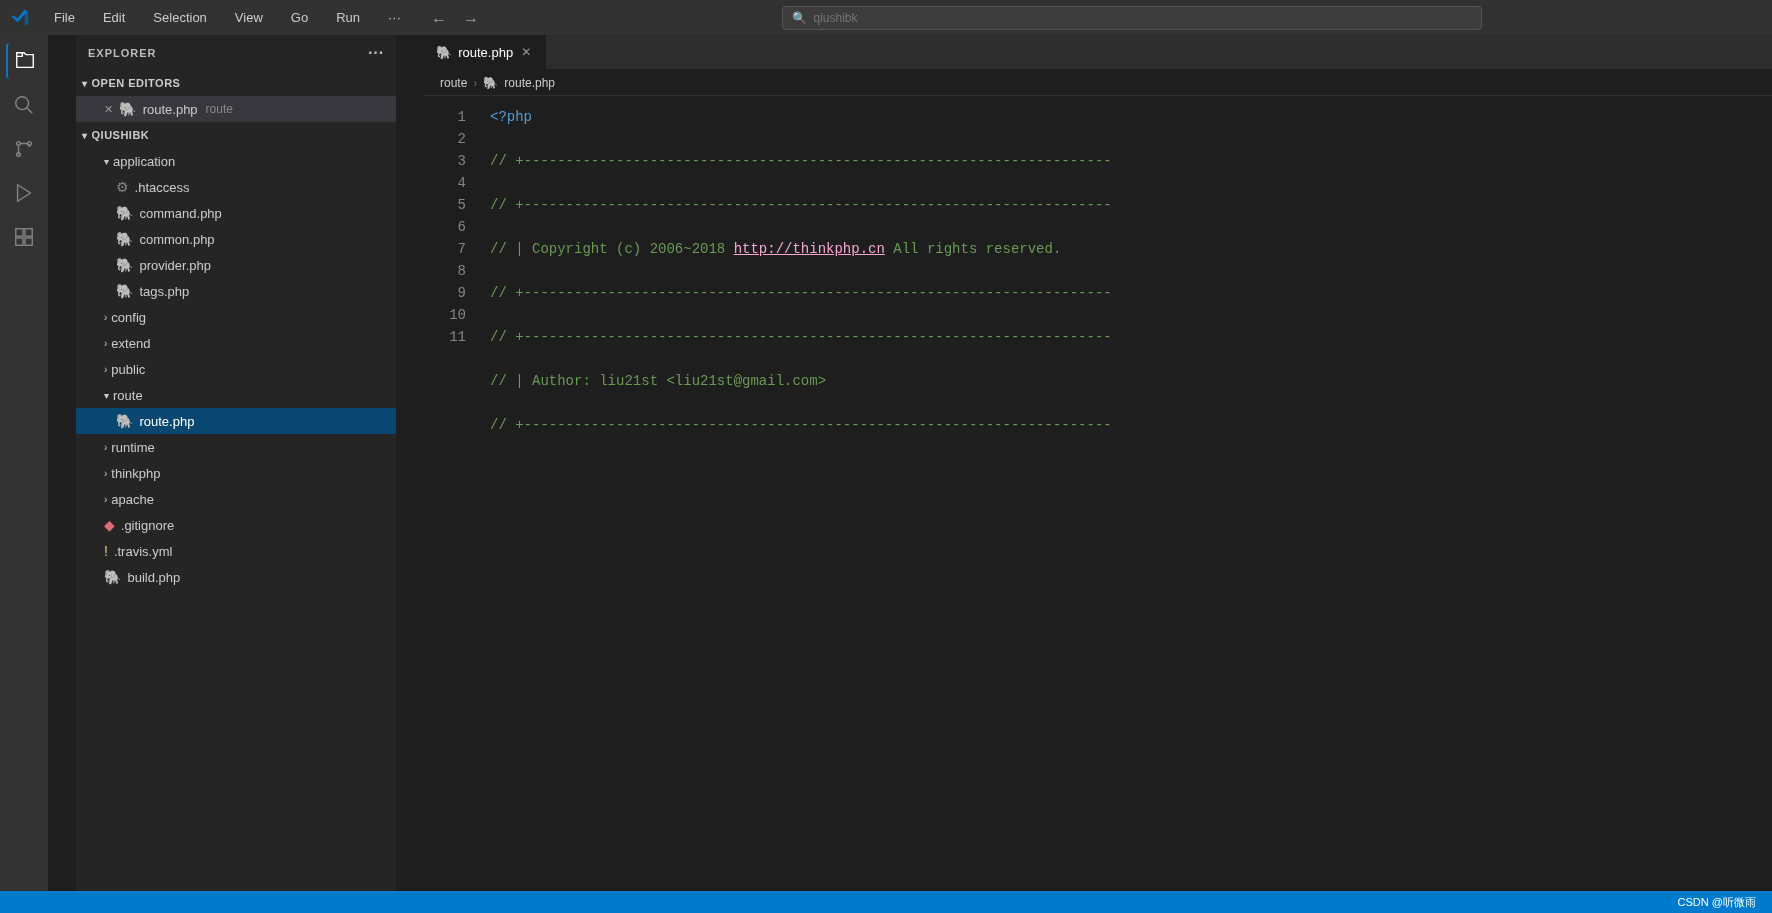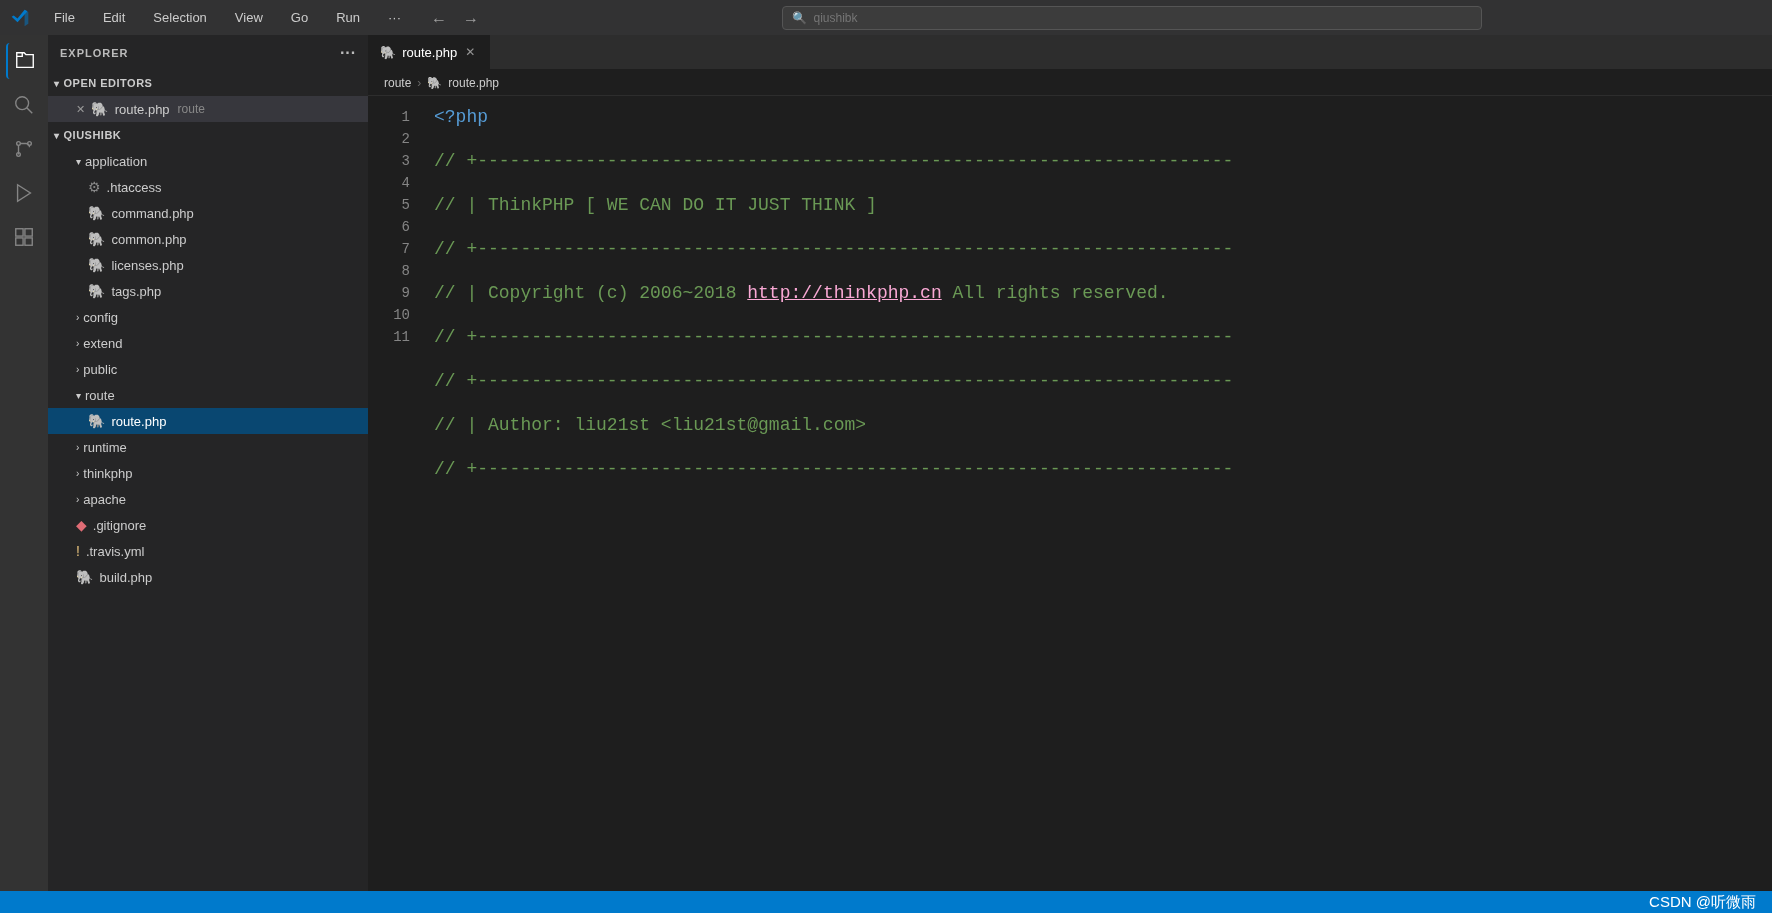--- a/index.html
+++ b/index.html
@@ -83,20 +83,21 @@
       color: #888;
       margin-right: 6px;
       font-size: 12px;
     }
 
     
     .main-layout {
       display: flex;
       flex: 1;
       overflow: hidden;
+      gap: 28px;
     }
 
     
     .activity-bar {
       width: 48px;
       background: #333333;
       display: flex;
       flex-direction: column;
       align-items: center;
       padding-top: 8px;
@@ -279,21 +280,21 @@
       font-size: 14px;
       color: #858585;
       line-height: 22px;
       flex-shrink: 0;
       user-select: none;
     }
     .code-content {
       flex: 1;
       padding: 10px 0 10px 16px;
       font-family: 'Consolas', 'Courier New', monospace;
-      font-size: 18px;
+      font-size: 14px;
       line-height: 22px;
       overflow: auto;
       white-space: pre;
       color: #6a9955;
     }
     .code-content::-webkit-scrollbar { height: 8px; width: 8px; }
     .code-content::-webkit-scrollbar-thumb { background: #555; border-radius: 3px; }
 
     .code-line { display: block; }
     .kw-php { color: #569cd6; }
@@ -308,21 +309,21 @@
       align-items: center;
       padding: 0 10px;
       font-size: 12px;
       color: #ffffff;
       flex-shrink: 0;
       justify-content: flex-end;
     }
     .status-item {
       padding: 0 6px;
       cursor: pointer;
-      font-size: 15px;
+      font-size: 11px;
     }
   </style>
 </head>
 <body>
 
 <div class="titlebar">
   <svg class="titlebar-logo" viewBox="0 0 24 24" fill="none">
     <path d="M17.5 2L9 12.5l-4.5-3.5L2 10.5l7 6.5 12-13z" fill="#007acc"></path>
     <path d="M17.5 2v20L22 19V5z" fill="#007acc" opacity="0.5"></path>
   </svg>
@@ -422,21 +423,21 @@
         <span>command.php</span>
       </div>
 
       <div class="tree-item indent-2">
         <span class="item-icon php-icon">🐘</span>
         <span>common.php</span>
       </div>
 
       <div class="tree-item indent-2">
         <span class="item-icon php-icon">🐘</span>
-        <span>licenses.php</span>
+        <span>provider.php</span>
       </div>
 
       <div class="tree-item indent-2">
         <span class="item-icon php-icon">🐘</span>
         <span>tags.php</span>
       </div>
 
       <div class="tree-item indent-1">
         <span class="chevron">›</span>
         <span>config</span>
@@ -521,21 +522,20 @@
         <div>5</div>
         <div>6</div>
         <div>7</div>
         <div>8</div>
         <div>9</div>
         <div>10</div>
         <div>11</div>
       </div>
       <div class="code-content"><span class="code-line"><span class="kw-php">&lt;?php</span></span>
 <span class="code-line"><span class="kw-green">// +----------------------------------------------------------------------</span></span>
-<span class="code-line"><span class="kw-green">// | ThinkPHP [ WE CAN DO IT JUST THINK ]</span></span>
 <span class="code-line"><span class="kw-green">// +----------------------------------------------------------------------</span></span>
 <span class="code-line"><span class="kw-green">// | Copyright (c) 2006~2018 <span class="link-underline">http://thinkphp.cn</span> All rights reserved.</span></span>
 <span class="code-line"><span class="kw-green">// +----------------------------------------------------------------------</span></span>
 <span class="code-line"><span class="kw-green">// +----------------------------------------------------------------------</span></span>
 <span class="code-line"><span class="kw-green">// | Author: liu21st &lt;liu21st@gmail.com&gt;</span></span>
 <span class="code-line"><span class="kw-green">// +----------------------------------------------------------------------</span></span>
 <span class="code-line"> </span>
 </div>
     </div>
   </div>

